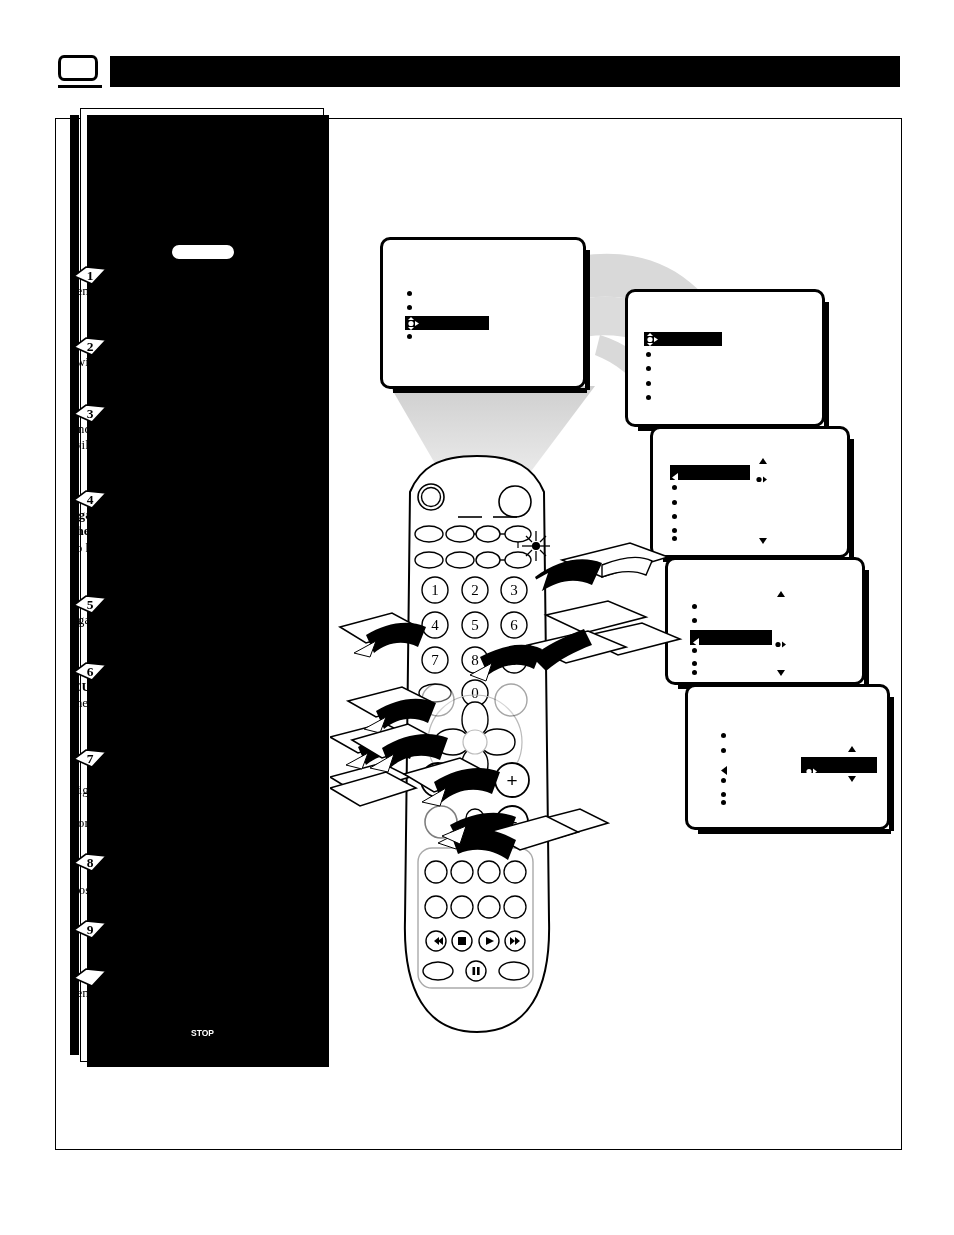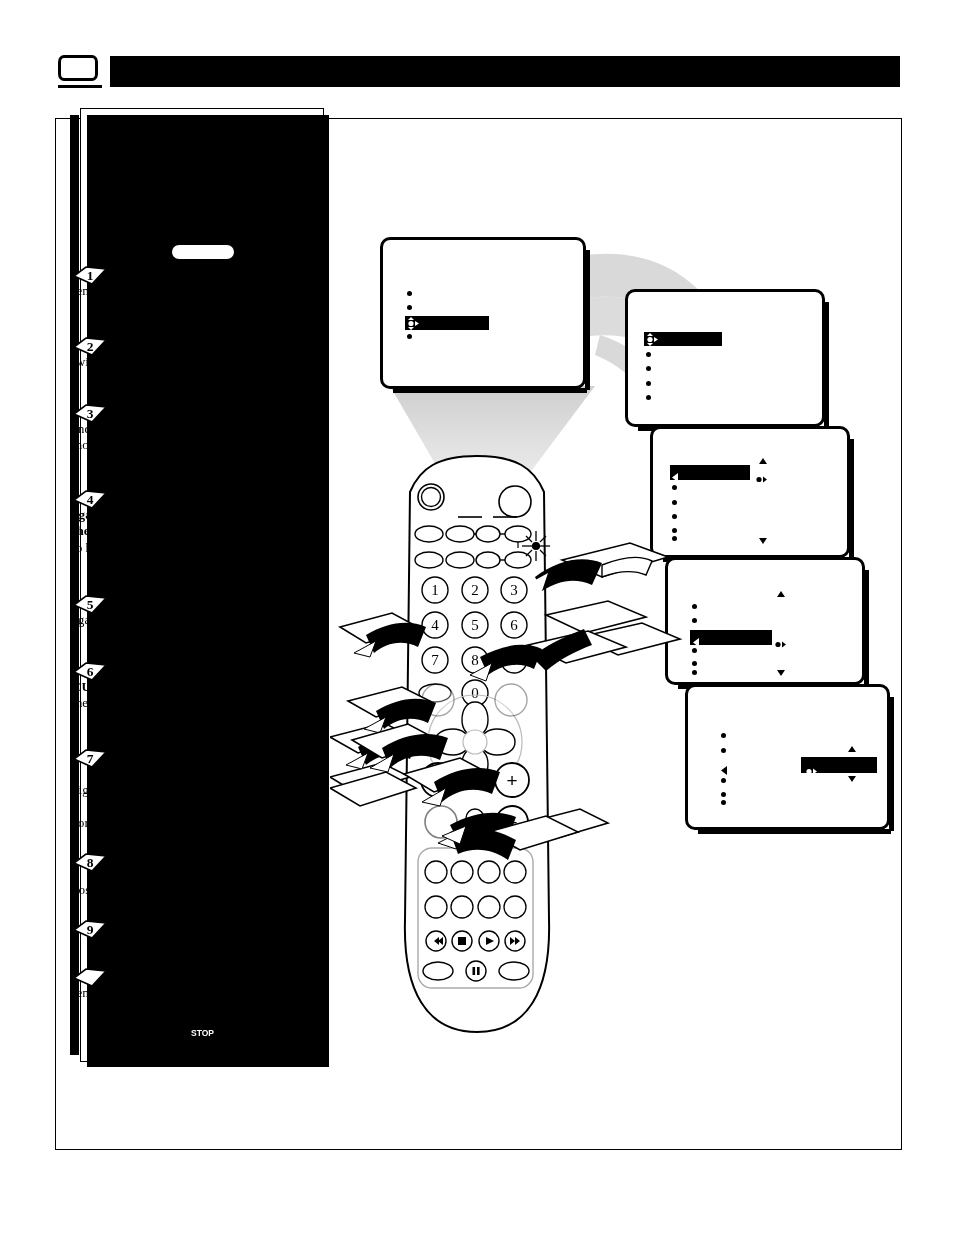--- a/index.html
+++ b/index.html
@@ -116,21 +116,21 @@
     <div class="txt"><span class="ind"></span><span class="b">Press the CURSOR DOWN button</span><span> twice to position FEATURES.</span></div>
   </div>
 
   <div class="step" style="left:72px;top:404px;">
     <div class="dia">
       <svg width="36" height="19" viewBox="0 0 36 19">
           <path d="M2 10 L14 1 L34 3 L20 18 Z" fill="#fff" stroke="#000" stroke-width="1.6"></path>
         </svg>
       <span>3</span>
     </div>
-    <div class="txt"><span class="ind"></span><span class="b">Press the CURSOR RIGHT button</span><span> and the menu will shift to the left. TIMER move be highlighted.</span></div>
+    <div class="txt"><span class="ind"></span><span class="b">Press the CURSOR RIGHT button</span><span> and the menu will shift to the left. DOWN will be highlighted.</span></div>
   </div>
 
   <div class="step" style="left:72px;top:490px;">
     <div class="dia">
       <svg width="36" height="19" viewBox="0 0 36 19">
           <path d="M2 10 L14 1 L34 3 L20 18 Z" fill="#fff" stroke="#000" stroke-width="1.6"></path>
         </svg>
       <span>4</span>
     </div>
     <div class="txt"><span class="ind"></span><span class="b">Press the CURSOR RIGHT button again</span><span> to shift the display left. Then </span><span class="b">press the CURSOR DOWN button</span><span> once twice to highlight the STOP TIME control.</span></div>

